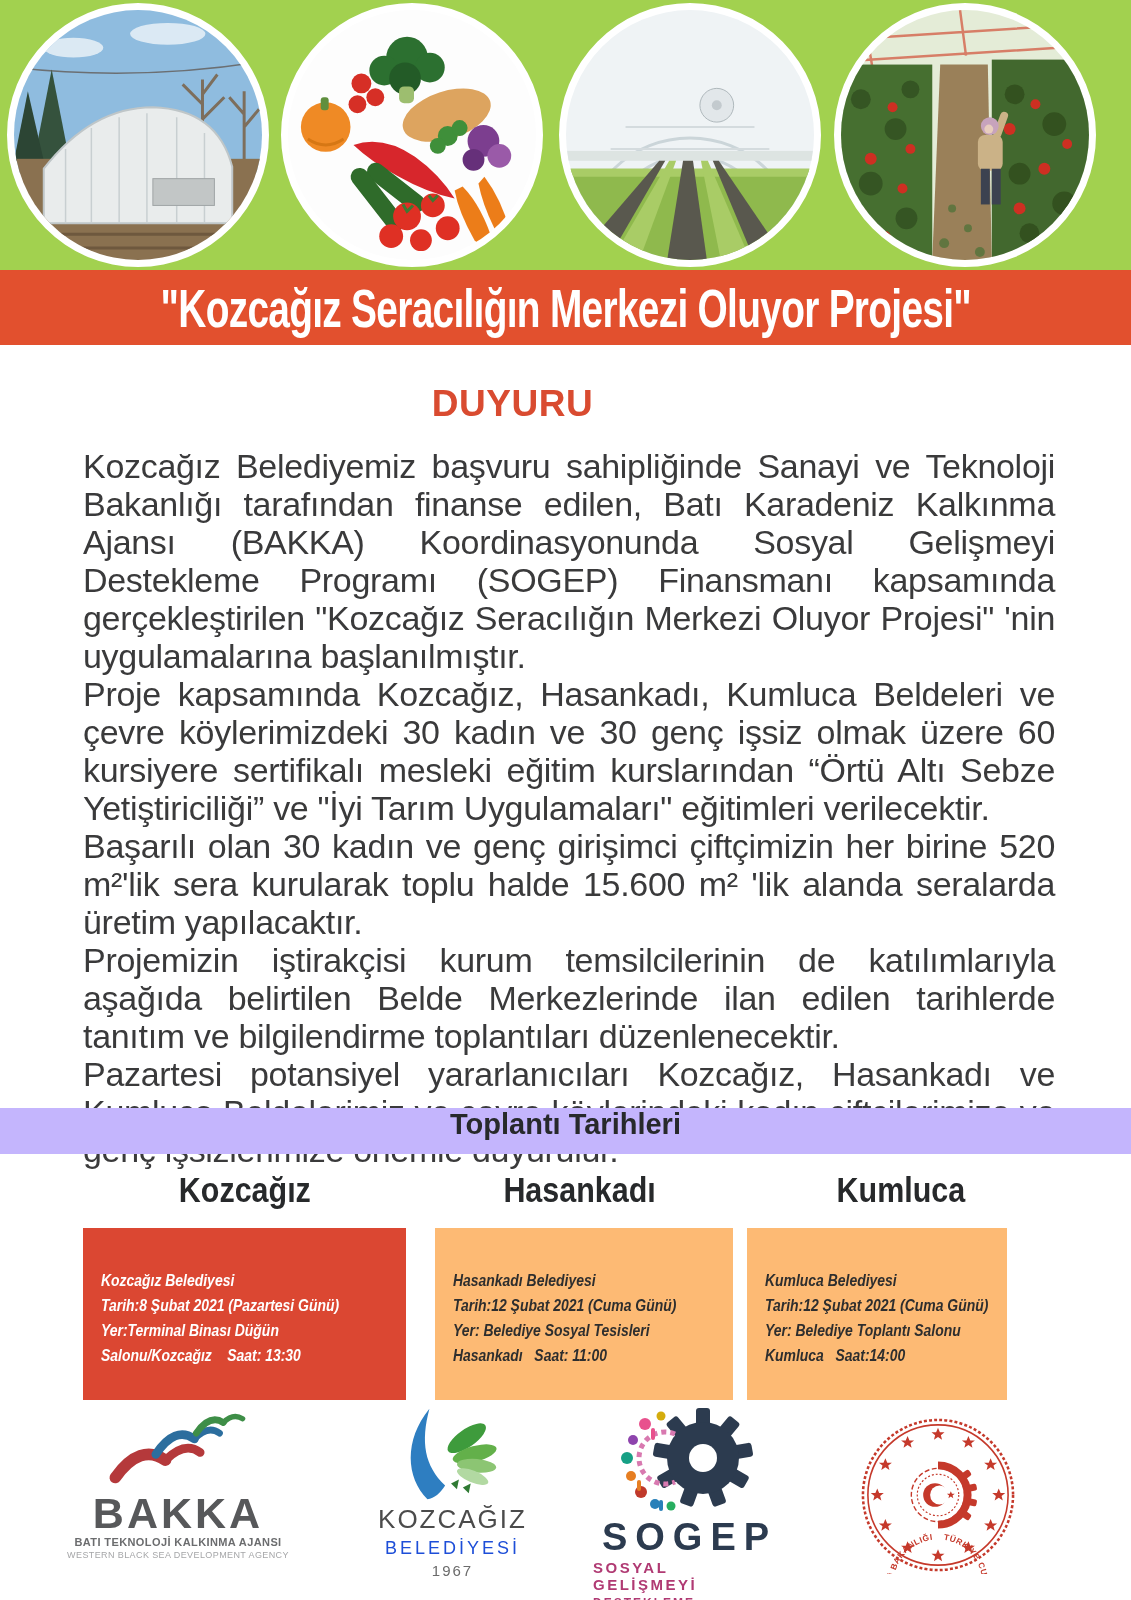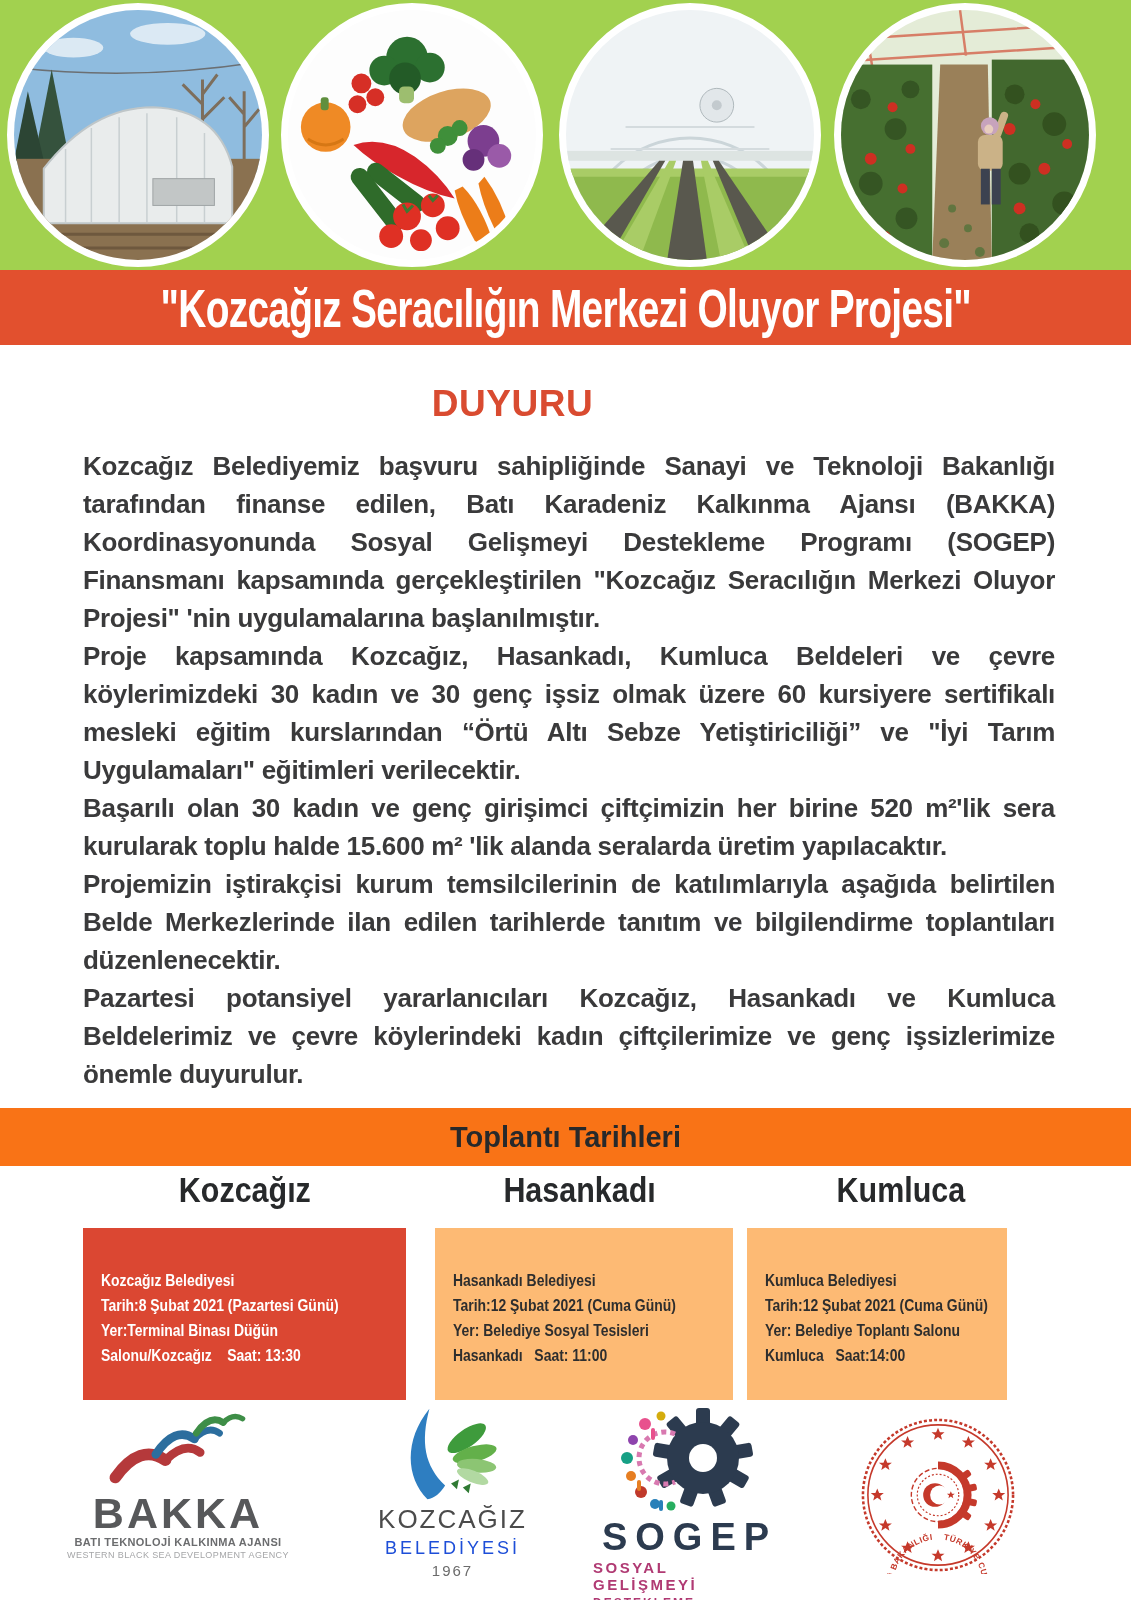--- a/index.html
+++ b/index.html
@@ -19,34 +19,34 @@
                display:flex; align-items:center; justify-content:center; }
   .title-bar h1 { color:#ffffff; font-size:54px; font-weight:bold; white-space:nowrap;
                   transform:scaleX(.72); letter-spacing:-1px; }
 
   
   .duyuru { position:absolute; left:0; top:383px; width:1025px; text-align:center;
             color:#D94B30; font-size:37px; font-weight:bold; letter-spacing:.5px; }
 
   
   .body-text { position:absolute; left:83px; top:447px; width:972px; color:#3A3A3B; }
-  .body-text p { font-size:26px; font-weight:bold; line-height:38px; text-align:justify;
+  .body-text p { font-size:34px; font-weight:normal; line-height:38px; text-align:justify;
                  letter-spacing:-.3px; }
 
   
-  .section-bar { position:absolute; left:0; top:1108px; width:1131px; height:58px; background:#f97316;
-                 display:flex; align-items:center; justify-content:center; }
+  .section-bar { position:absolute; left:0; top:1108px; width:1131px; height:46px; background:#c4b5fd;
+                 display:flex; align-items:flex-start; justify-content:center; }
   .section-bar h2 { color:#27292B; font-size:29px; font-weight:bold; }
 
   .col-header { position:absolute; top:1170px; text-align:center; color:#27292B;
                 font-size:35px; font-weight:bold; }
   .col-header span { display:inline-block; transform:scaleX(.87); }
   .ch1 { left:83px; width:323px; } .ch2 { left:431px; width:298px; } .ch3 { left:747px; width:308px; }
 
-  .card { position:absolute; top:1228px; height:172px; padding:40px 18px 0 18px; }
+  .card { position:absolute; top:1228px; height:172px; padding:40px 18px 0 18px;font-style:italic; }
   .card-red   { left:83px;  width:323px; background:#DB4732; color:#ffffff; }
   .card-yellow{ left:435px; width:298px; background:#fdba74; color:#2E2E2E; }
   .card-green { left:747px; width:260px; background:#fdba74; color:#2E2E2E; }
   .card-lines { transform:scaleX(.82); transform-origin:0 0; width:122%; }
   .card-line { font-size:17px; font-weight:bold; line-height:25px; white-space:pre-wrap; }
 
   
   .logos { position:absolute; left:0; top:1400px; width:1131px; height:200px; background:#ffffff; }
   .logo-block { position:absolute; display:flex; flex-direction:column; align-items:center; }
 

